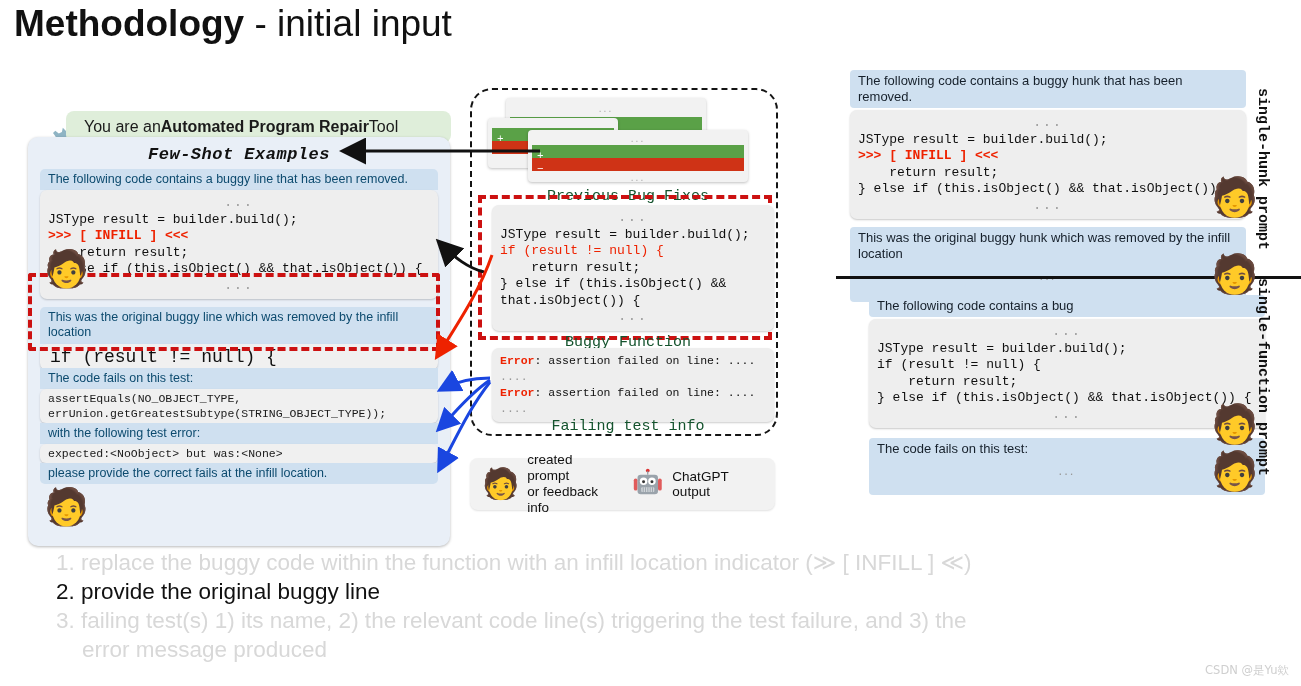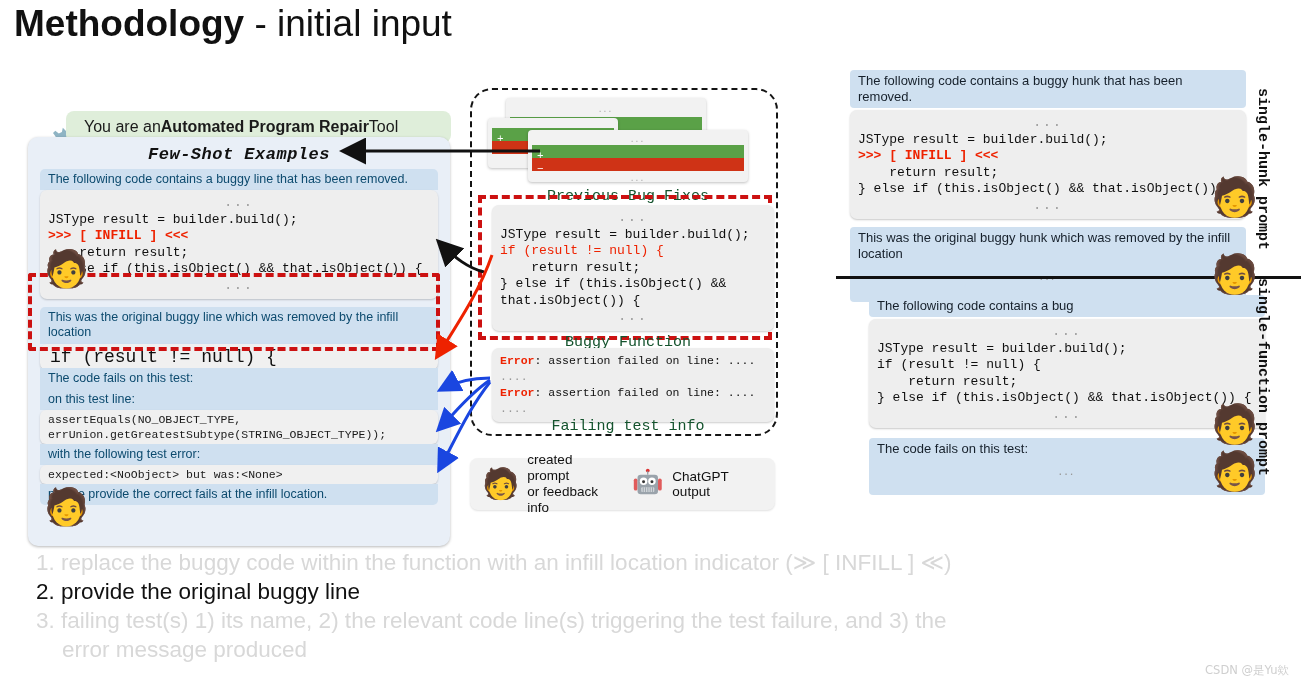--- a/index.html
+++ b/index.html
@@ -142,21 +142,21 @@
   .side-label{
     position:absolute;
     font-family:"Liberation Mono", monospace;
     font-weight:bold;font-size:15px;letter-spacing:0px;
     writing-mode:vertical-rl;
     white-space:nowrap;color:#111;
   }
 
   
   #bottom-list{position:absolute;left:36px;top:548px;width:1240px;}
-  .li{font-size:22.5px;line-height:29px;}
+  .li{font-size:22.5px;line-height:29px;margin-left:20px;}
   .li.dim{color:#d8d8d8;}
   .li.on{color:#111;}
   .li .indent{padding-left:26px;display:block;}
 
   #watermark{
     position:absolute;right:12px;bottom:8px;
     font-size:11.5px;color:#cfcfcf;font-family:"DejaVu Sans",sans-serif;
   }
 </style>
 </head>
@@ -193,21 +193,20 @@
 <span>} else if (this.isObject() &amp;&amp; that.isObject()) {</span><span class="ellip">...</span></div>
     </div>
 
     <div id="fs-buggy-block">
       <div class="bubble-in" style="padding-bottom:4px;">This was the original buggy line which was removed by the infill location</div>
       <div id="fs-buggy-line-box">if (result != null) {</div>
     </div>
 
     <div id="fs-test-block">
       <div class="bubble-in" style="border-radius:0;">The code fails on this test:</div>
-      <div class="bubble-in" style="border-radius:0;">on this test line:</div>
       <div class="sm-codebox"><span>assertEquals(NO_OBJECT_TYPE,</span><br><span>errUnion.getGreatestSubtype(STRING_OBJECT_TYPE));</span></div>
       <div class="bubble-in" style="border-radius:0;">with the following test error:</div>
       <div class="sm-codebox">expected:&lt;NoObject&gt; but was:&lt;None&gt;</div>
       <div class="bubble-in" style="border-radius:0 0 5px 5px;">please provide the correct fails at the infill location.</div>
     </div>
   </div>
 
   <div id="left-red-dash"></div>
 
   <span class="emoji" style="position:absolute;left:22px;top:140px;font-size:36px;z-index:5;">🧑</span>

